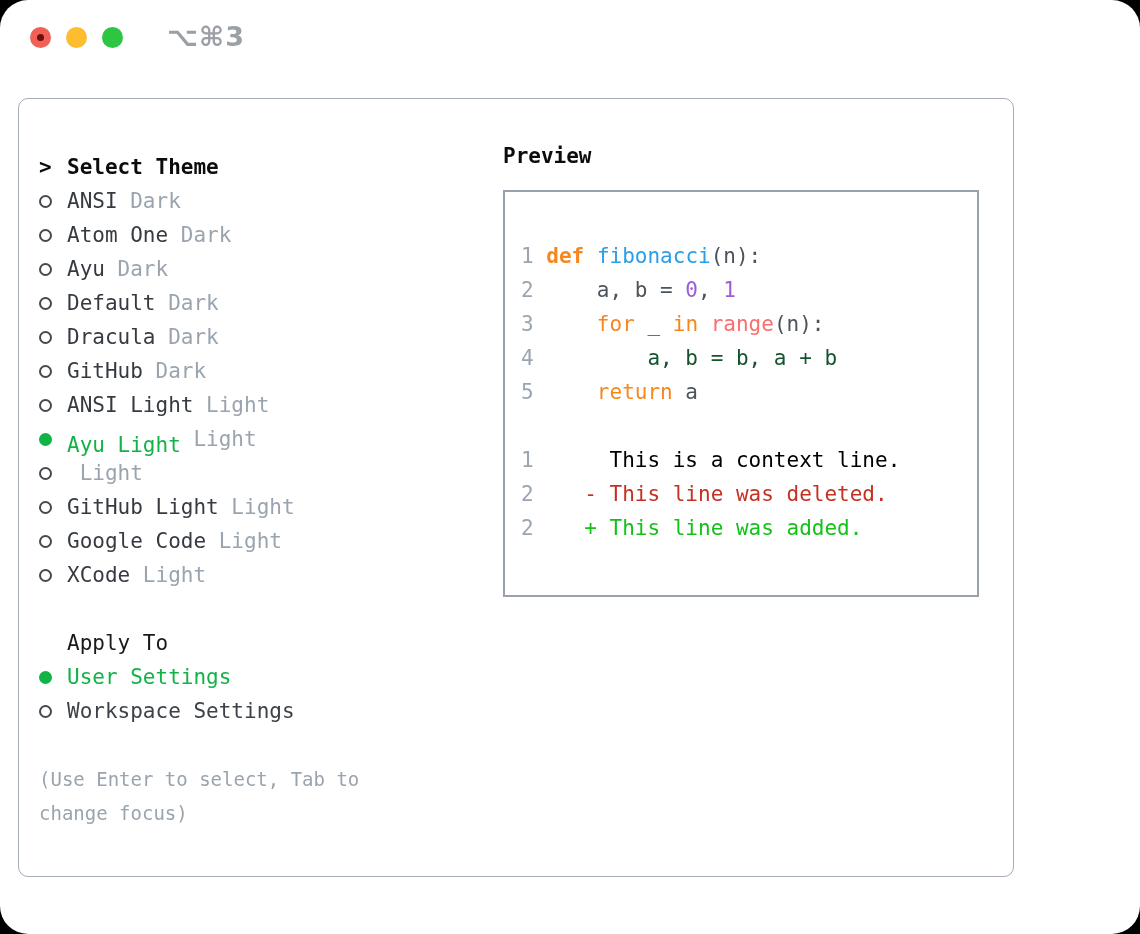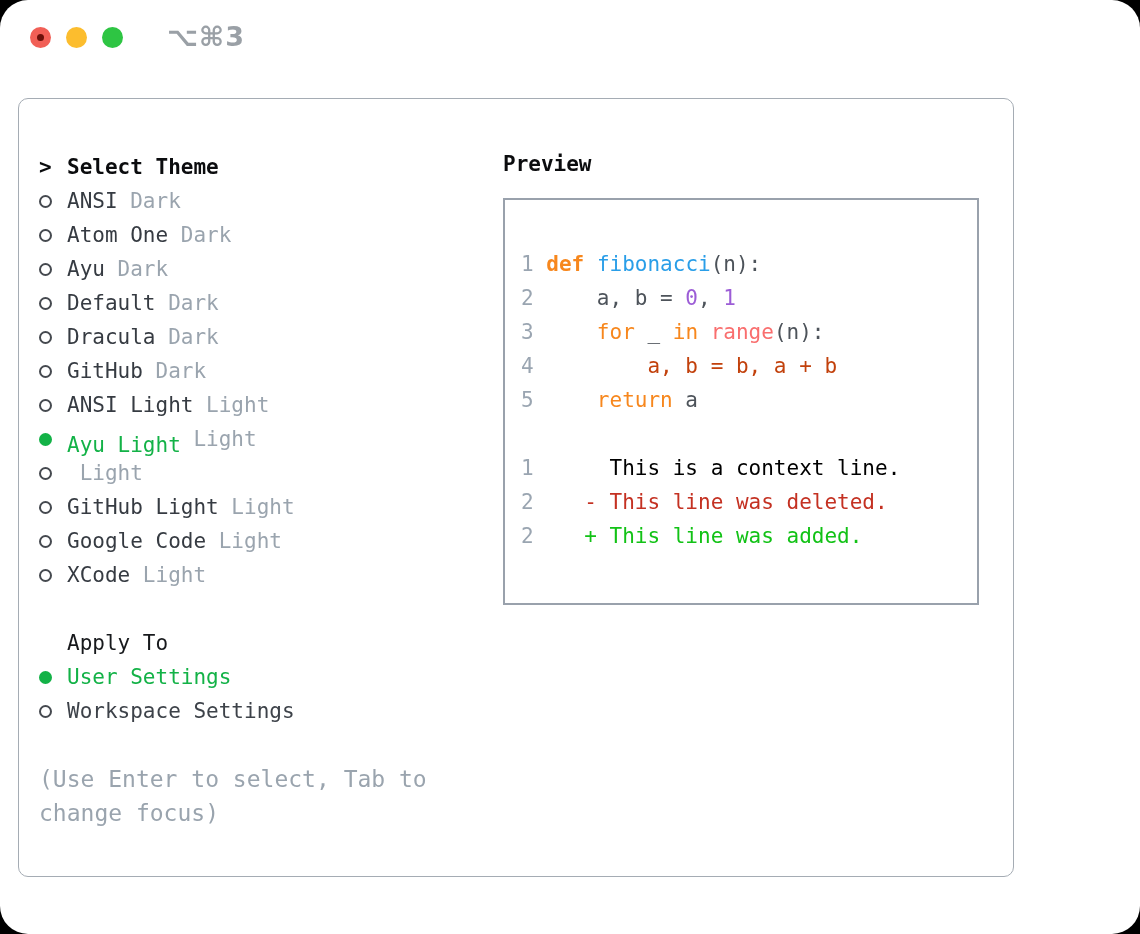--- a/index.html
+++ b/index.html
@@ -43,24 +43,24 @@
   .hdr-marker{font-weight:700;color:#0b0c0e;}
   .hdr-label{font-weight:700;color:#0b0c0e;}
   .t-name{color:#363b42;white-space:pre;}
   .t-name.sel{color:var(--c-selected_green);margin-top:12px;}
   .t-variant{color:#9aa4ae;margin-left:1ch;white-space:pre;}
   .apply{margin-top:34px;}
   .apply-label{padding-left:28px;color:#17191c;}
   .o-name{color:#3d4249;white-space:pre;text-align:right;}
   .o-name.sel{color:var(--c-selected_green);}
   .help{
-    margin-top:34px;color:#9aa4ae;font-size:23px;line-height:34px;white-space:pre-line;
-  }
-  
-  .rightcol{position:absolute;left:484px;top:48px;}
+    margin-top:34px;color:#9aa4ae;font-size:19px;line-height:34px;white-space:pre-line;
+  }
+  
+  .rightcol{position:absolute;left:484px;top:40px;}
   .preview-label{font-weight:700;font-size:21px;color:#0b0c0e;height:34px;line-height:34px;}
   .pbox{
     margin-top:17px;width:476px;height:407px;box-sizing:border-box;
     border:2px solid #99a1ac;background:#fff;padding:47px 6px 0 16px;overflow:hidden;
   }
   .pline{display:flex;height:34px;align-items:center;font-size:21px;white-space:pre;}
   .ln{width:2ch;flex:none;color:var(--c-lineno);}
   .seg{white-space:pre;}
 </style>
 </head>
@@ -192,21 +192,21 @@
       <div class="help">(Use Enter to select, Tab to
 change focus)</div>
     </div>
 
     <div class="rightcol">
       <div class="preview-label">Preview</div>
       <div class="pbox" id="preview-box">
           <div class="pline"><span class="ln">1</span><span class="seg" style="color: rgb(247, 135, 29); font-weight: bold;">def</span><span class="seg" style="color: rgb(77, 83, 90);"> </span><span class="seg" style="color: rgb(41, 158, 232);">fibonacci</span><span class="seg" style="color: rgb(77, 83, 90);">(n):</span></div>
           <div class="pline"><span class="ln">2</span><span class="seg" style="color: rgb(77, 83, 90);">    a, b = </span><span class="seg" style="color: rgb(156, 93, 214);">0</span><span class="seg" style="color: rgb(77, 83, 90);">, </span><span class="seg" style="color: rgb(156, 93, 214);">1</span></div>
           <div class="pline"><span class="ln">3</span><span class="seg" style="color: rgb(77, 83, 90);">    </span><span class="seg" style="color: rgb(247, 135, 29);">for</span><span class="seg" style="color: rgb(77, 83, 90);"> _ </span><span class="seg" style="color: rgb(247, 135, 29);">in</span><span class="seg" style="color: rgb(77, 83, 90);"> </span><span class="seg" style="color: rgb(249, 110, 110);">range</span><span class="seg" style="color: rgb(77, 83, 90);">(n):</span></div>
-          <div class="pline"><span class="ln">4</span><span class="seg" style="color: #c2410c;">        a, b = b, a + b</span></div>
+          <div class="pline"><span class="ln">4</span><span class="seg" style="color: #14532d;">        a, b = b, a + b</span></div>
           <div class="pline"><span class="ln">5</span><span class="seg" style="color: rgb(77, 83, 90);">    </span><span class="seg" style="color: rgb(247, 135, 29);">return</span><span class="seg" style="color: rgb(77, 83, 90);"> a</span></div>
           <div class="pline"><span class="ln"></span></div>
           <div class="pline"><span class="ln">1</span><span class="seg" style="color: #000000; text-align: right;">     This is a context line.</span></div>
           <div class="pline"><span class="ln">2</span><span class="seg" style="color: rgb(196, 49, 34);">   - This line was deleted.</span></div>
           <div class="pline"><span class="ln">2</span><span class="seg" style="color: rgb(18, 194, 22);">   + This line was added.</span></div>
         </div>
     </div>
 
   </div>
 </div>

